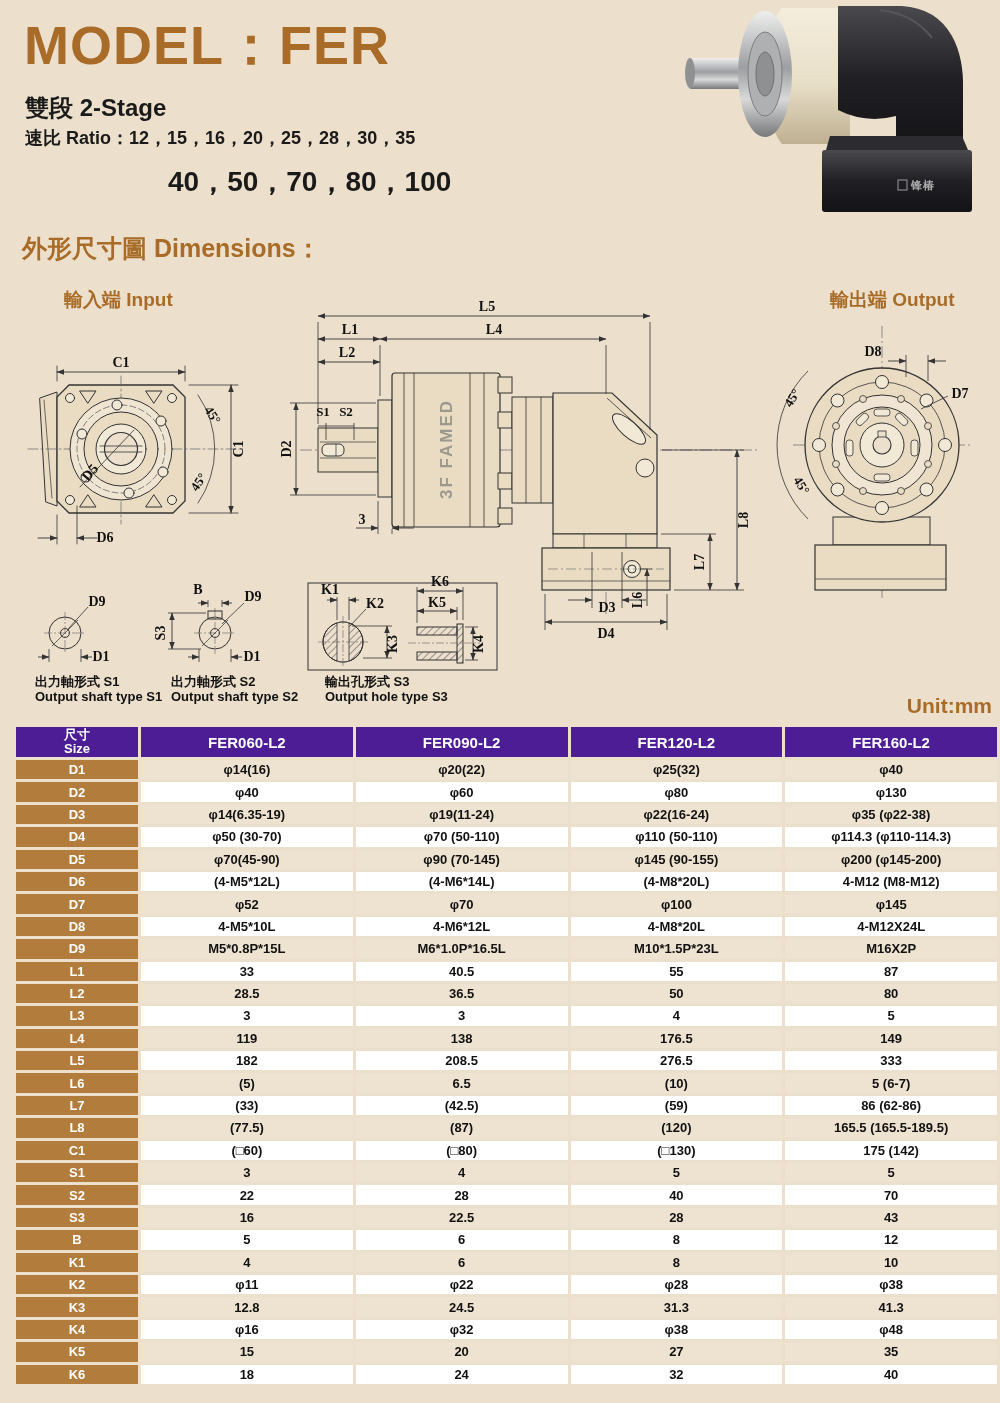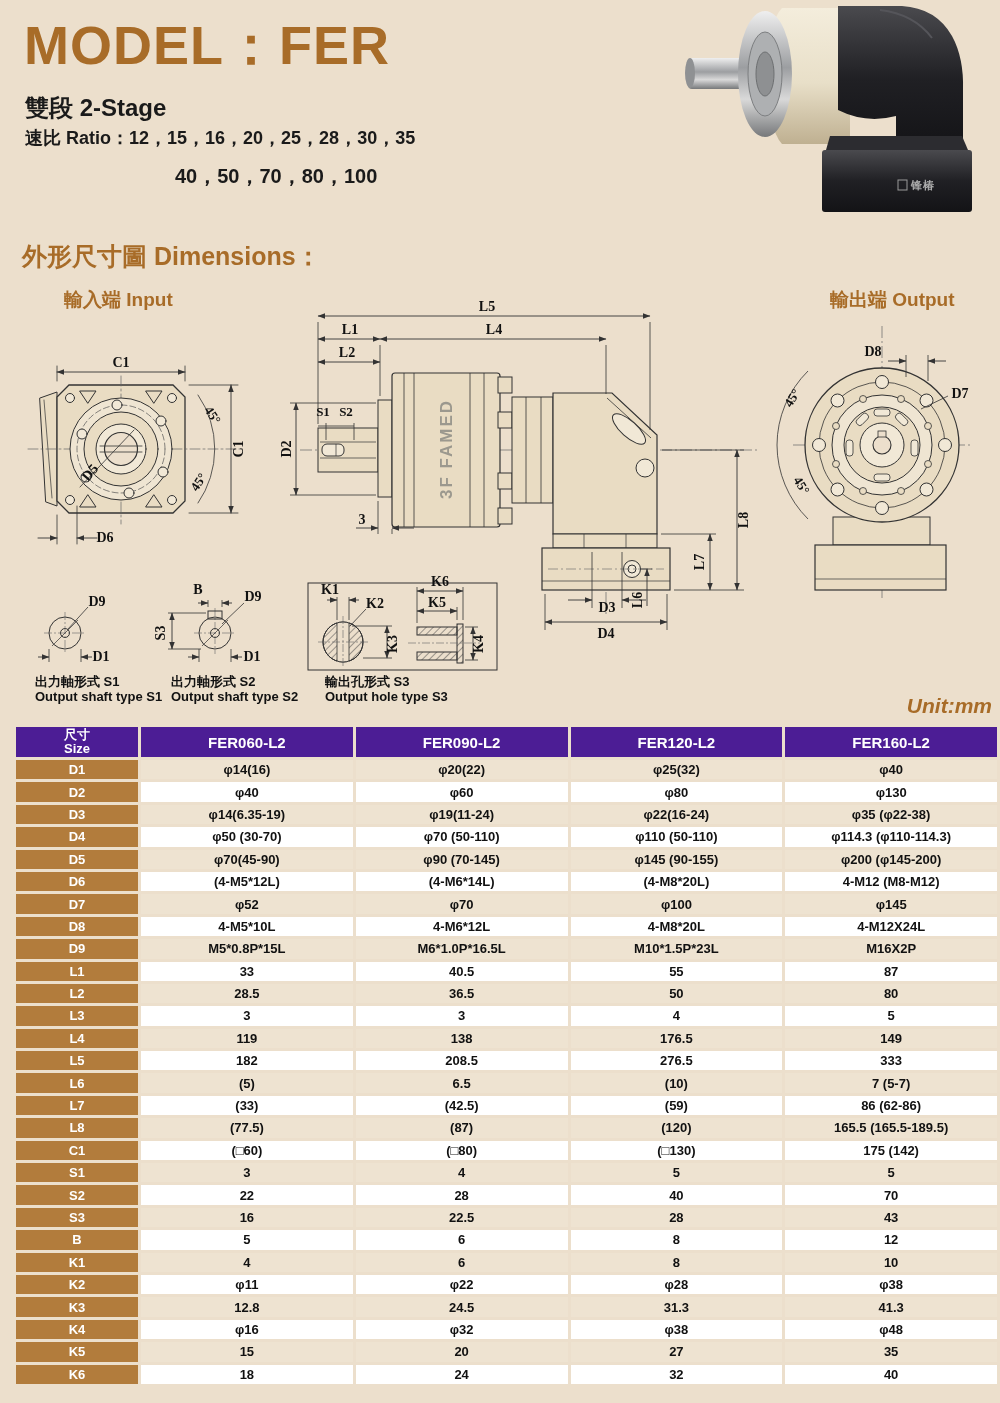--- a/index.html
+++ b/index.html
@@ -2,23 +2,23 @@
 <html><head>
 <meta charset="utf-8">
 <style>
   html,body{margin:0;padding:0;}
   .page{position:relative;width:1000px;height:1403px;background:#ecdfcc;overflow:hidden;
         font-family:"Liberation Sans",sans-serif;color:#1a1a1a;}
   
   .title{position:absolute;left:24px;top:10px;font-size:54px;font-weight:bold;color:#a86c28;letter-spacing:1px;}
   .stage{position:absolute;left:25px;top:92px;font-size:24px;font-weight:bold;}
   .ratio1{position:absolute;left:25px;top:126px;font-size:18px;font-weight:bold;}
-  .ratio2{position:absolute;left:175px;top:163px;font-size:20px;font-weight:bold;}
-  .sectitle{position:absolute;left:22px;top:240px;font-size:25px;font-weight:bold;color:#a86c28;}
-  .unit{position:absolute;right:8px;top:694px;font-size:21px;font-weight:bold;color:#a86c28;font-style:italic;}
+  .ratio2{position:absolute;left:168px;top:163px;font-size:28px;font-weight:bold;}
+  .sectitle{position:absolute;left:22px;top:232px;font-size:25px;font-weight:bold;color:#a86c28;}
+  .unit{position:absolute;right:8px;top:694px;font-size:21px;font-weight:bold;color:#a86c28;}
   
   .drawwrap{position:absolute;left:0;top:282px;width:848px;height:440px;}
   .dimtxt{font:bold 14px "Liberation Serif",serif;fill:#111;}
   .dimtxt.sm{font-size:13px;}
   .captzh{font:bold 13px "Liberation Sans",sans-serif;fill:#111;}
   .capten{font:bold 13px "Liberation Sans",sans-serif;fill:#111;}
   .sect{font:bold 19px "Liberation Sans",sans-serif;fill:#a86c28;}
   .brandtxt{font:bold 17px "Liberation Sans",sans-serif;fill:#9b988e;letter-spacing:2px;}
   .badge{font:bold 11px "Liberation Sans",sans-serif;fill:#ababab;letter-spacing:1px;}
   
@@ -451,21 +451,21 @@
       <div class="cell odd">149</div>
       <div class="rlab">L5</div>
       <div class="cell even">182</div>
       <div class="cell even">208.5</div>
       <div class="cell even">276.5</div>
       <div class="cell even">333</div>
       <div class="rlab">L6</div>
       <div class="cell odd">(5)</div>
       <div class="cell odd">6.5</div>
       <div class="cell odd">(10)</div>
-      <div class="cell odd">7 (5-7)</div>
+      <div class="cell odd">5 (6-7)</div>
       <div class="rlab">L7</div>
       <div class="cell even">(33)</div>
       <div class="cell even">(42.5)</div>
       <div class="cell even">(59)</div>
       <div class="cell even">86 (62-86)</div>
       <div class="rlab">L8</div>
       <div class="cell odd">(77.5)</div>
       <div class="cell odd">(87)</div>
       <div class="cell odd">(120)</div>
       <div class="cell odd">165.5 (165.5-189.5)</div>

